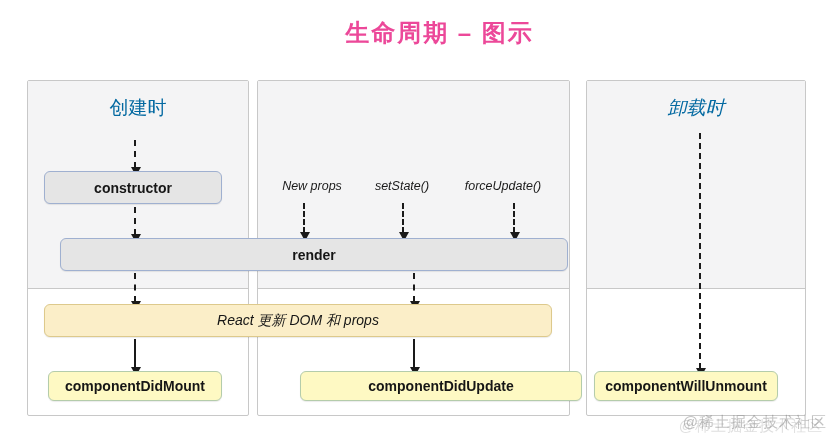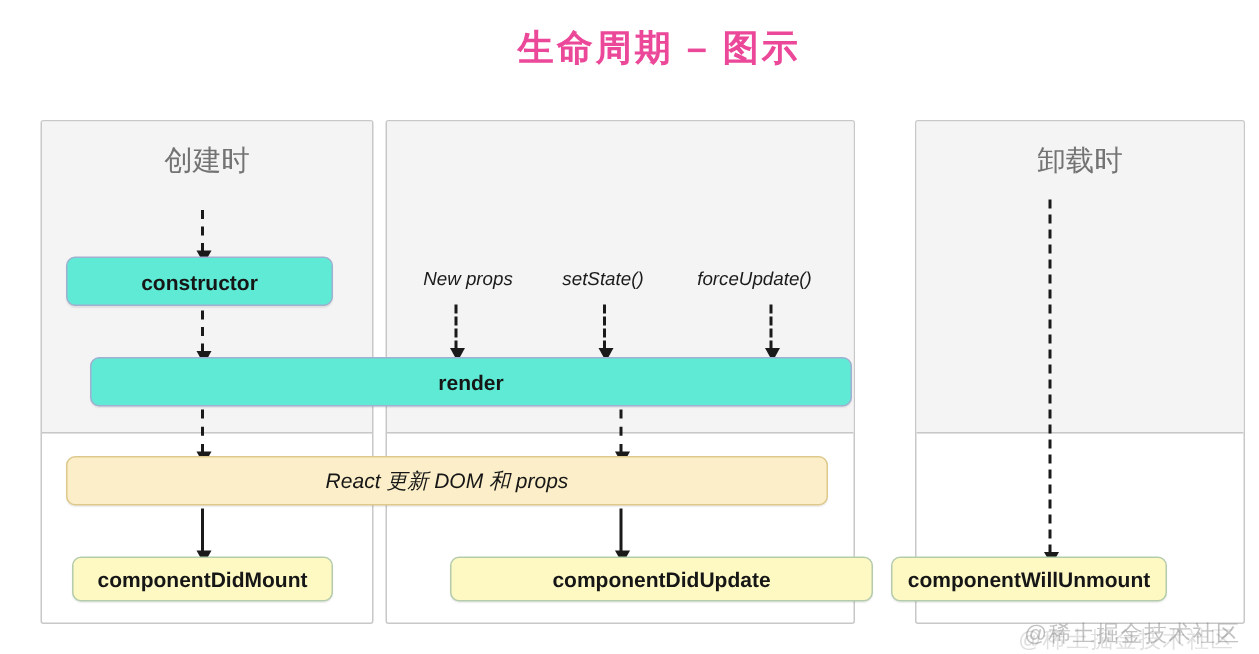--- a/index.html
+++ b/index.html
@@ -58,41 +58,41 @@
     border-bottom: 1px solid #c8c8c8;
   }
 
   .panel-title {
     position: absolute;
     left: 0;
     right: 0;
     top: 14px;
     text-align: center;
     font-size: 19px;
-    color: #737373;
+    color: #0369a1;
     line-height: 26px;
     white-space: nowrap;
   }
 
   
   .fbox {
     position: absolute;
     box-sizing: border-box;
     border-radius: 6px;
     display: flex;
     align-items: center;
     justify-content: center;
     font-size: 14px;
     font-weight: bold;
     color: #161616;
     white-space: nowrap;
     z-index: 6;
   }
   .fbox.blue {
-    background: #5eead4;
+    background: #e5e5e5;
     border: 1px solid #9fb0d0;
     box-shadow: 0 1px 1px rgba(0,0,0,0.08);
   }
   .fbox.yellow {
     background: #fbeec8;
     border: 1px solid #ddc98c;
     font-weight: normal;
     font-style: italic;
     font-size: 14px;
     box-shadow: 0 1px 1px rgba(0,0,0,0.08);
@@ -168,21 +168,21 @@
 
   <div class="panel" style="left:27px; top:80px; width:222px; height:336px;">
     <div class="panel-top"></div>
     <div class="panel-title">创建时</div>
   </div>
 
   <div class="panel" style="left:257px; top:80px; width:313px; height:336px;">
     <div class="panel-top"></div>
   </div>
 
-  <div class="panel" style="left:610px; top:80px; width:220px; height:336px;">
+  <div class="panel" style="left:586px; top:80px; width:220px; height:336px;font-style:italic;">
     <div class="panel-top"></div>
     <div class="panel-title">卸载时</div>
   </div>
 
   <div class="arrow" style="left:134px; top:140px; height:28px;"></div>
   <div class="arrow" style="left:134px; top:207px; height:28px;"></div>
   <div class="arrow" style="left:134px; top:273px; height:29px;"></div>
   <div class="arrow solid" style="left:134px; top:339px; height:29px;"></div>
 
   <div class="trigger-label italic" style="left:312px; top:179px;">New props</div>

